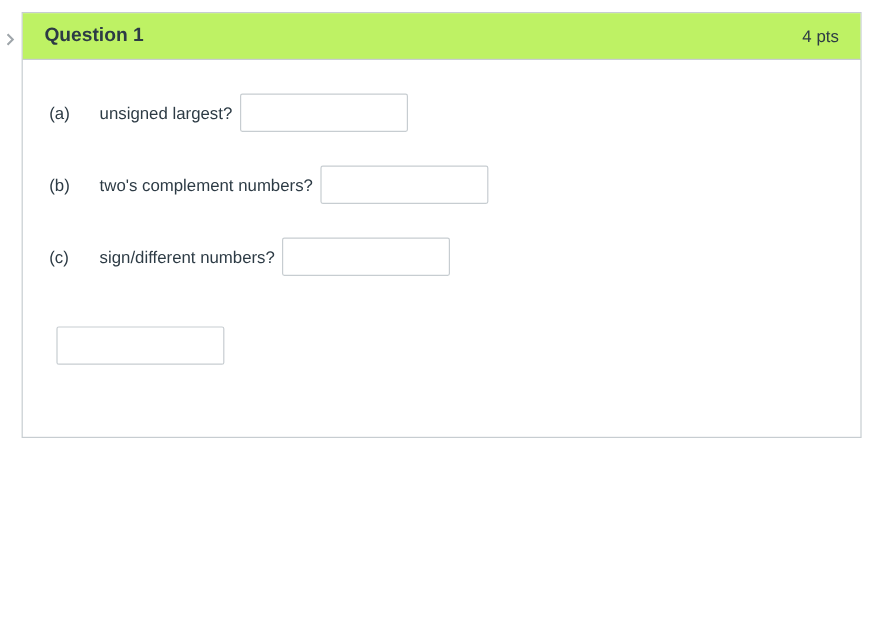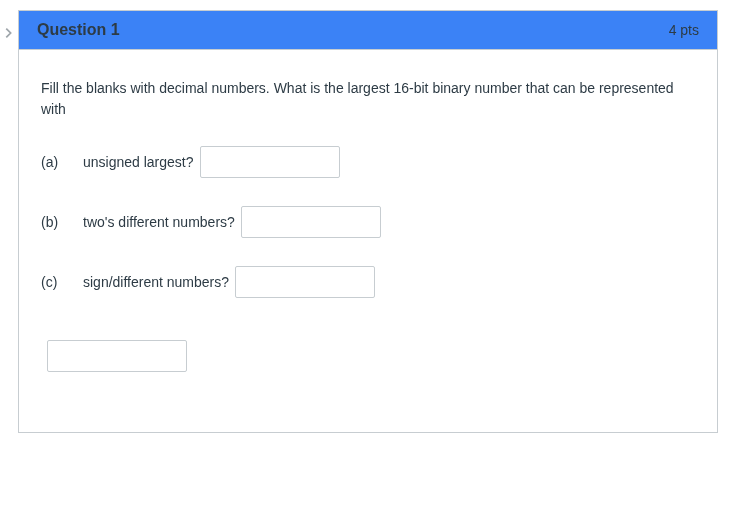--- a/index.html
+++ b/index.html
@@ -17,21 +17,21 @@
       margin-left: 18px;
       width: 700px;
       background: #ffffff;
     }
     .question-header {
       display: flex;
       justify-content: space-between;
       align-items: center;
       padding: 10px 18px;
       border-bottom: 1px solid #c7cdd1;
-      background: #3b82f6;
+      background: #bef264;
     }
     .question-title {
       font-size: 16px;
       font-weight: bold;
       color: #2d3b45;
     }
     .question-points {
       font-size: 14px;
       color: #2d3b45;
     }
@@ -93,31 +93,30 @@
       <polyline points="6,3 11,8 6,13"></polyline>
     </svg>
   </span>
 
   <div class="question-container">
     <div class="question-header">
       <span class="question-title">Question 1</span>
       <span class="question-points">4 pts</span>
     </div>
     <div class="question-body">
-      <div class="question-prompt">Fill the blanks with decimal numbers. What is the largest 16-bit binary number that can be represented with</div>
 
       <div class="sub-question">
         <span class="sub-label">(a)</span>
         <span class="sub-text">unsigned largest?</span>
         <input class="blank-input" type="text" value="" style="">
       </div>
 
       <div class="sub-question">
         <span class="sub-label">(b)</span>
-        <span class="sub-text">two's different numbers?</span>
+        <span class="sub-text">two's complement numbers?</span>
         <input class="blank-input" type="text" value="" style="">
       </div>
 
       <div class="sub-question">
         <span class="sub-label">(c)</span>
         <span class="sub-text">sign/different numbers?</span>
         <input class="blank-input" type="text" value="" style="">
       </div>
 
       <div class="final-question">

